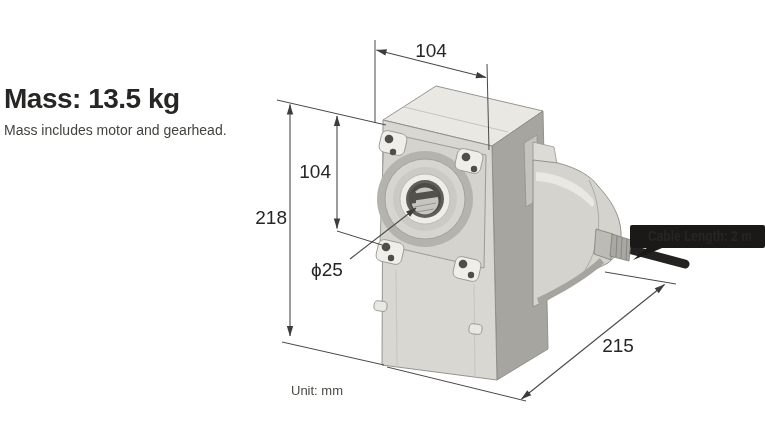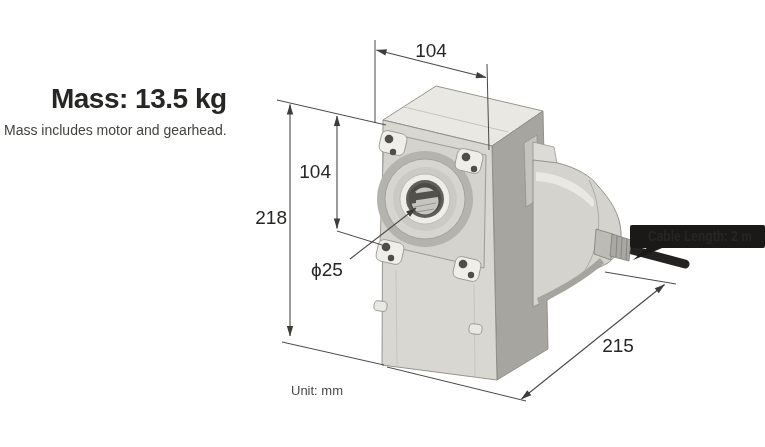--- a/index.html
+++ b/index.html
@@ -1,19 +1,19 @@
 <!DOCTYPE html>
 <html><head>
 <meta charset="utf-8">
 <style>
   html,body{margin:0;padding:0;background:#ffffff;}
   .stage{position:relative;width:765px;height:447px;background:#ffffff;overflow:hidden;
          font-family:"Liberation Sans",sans-serif;}
   .mass-block{position:absolute;left:4px;top:84px;}
-  .mass-block h1{margin:0;font-size:28px;line-height:1.05;font-weight:700;color:#272625;letter-spacing:-0.5px;text-align:right;}
+  .mass-block h1{margin:0;font-size:28px;line-height:1.05;font-weight:700;color:#272625;letter-spacing:-0.5px;}
   .mass-block p{margin:9px 0 0 0;font-size:14px;line-height:1.2;color:#44433f;}
   svg.drawing{position:absolute;left:0;top:0;}
   svg text{font-family:"Liberation Sans",sans-serif;fill:#272625;}
   .dim-num{font-size:19px;}
   .unit{font-size:13px;fill:#4a4945;}
   .badge-label{font-size:14px;font-weight:700;}
   .dimline{stroke:#4a4947;stroke-width:1.1;fill:none;}
   .extline{stroke:#4a4947;stroke-width:1;fill:none;}
 </style>
 </head>

